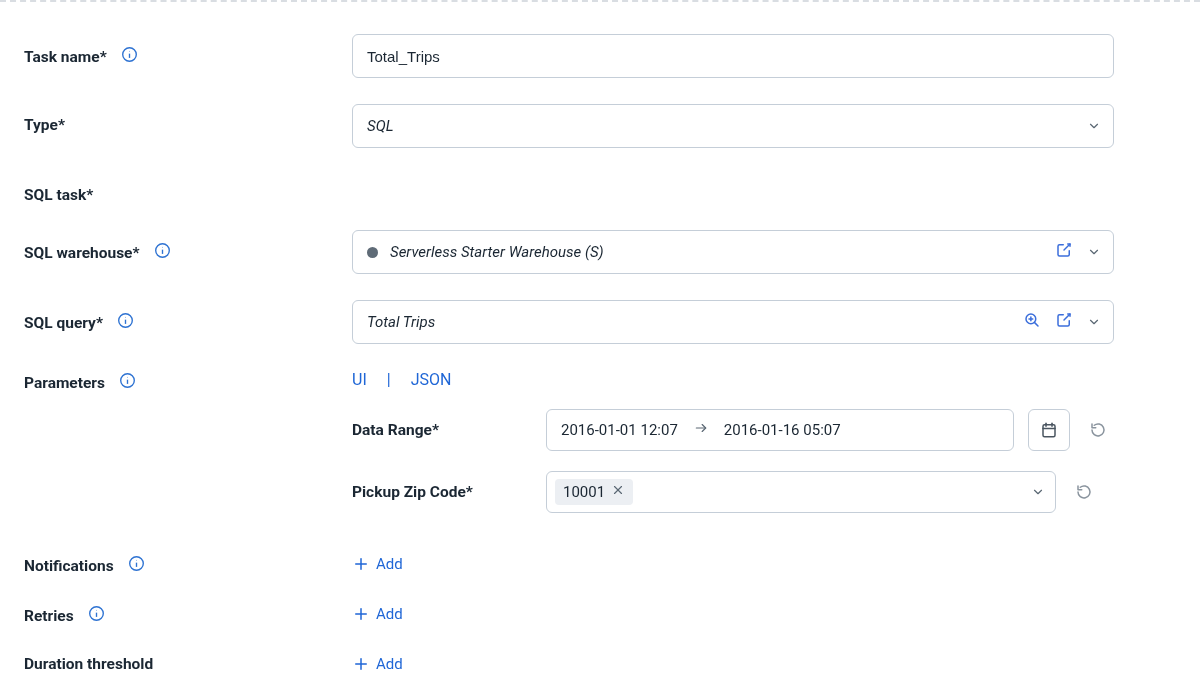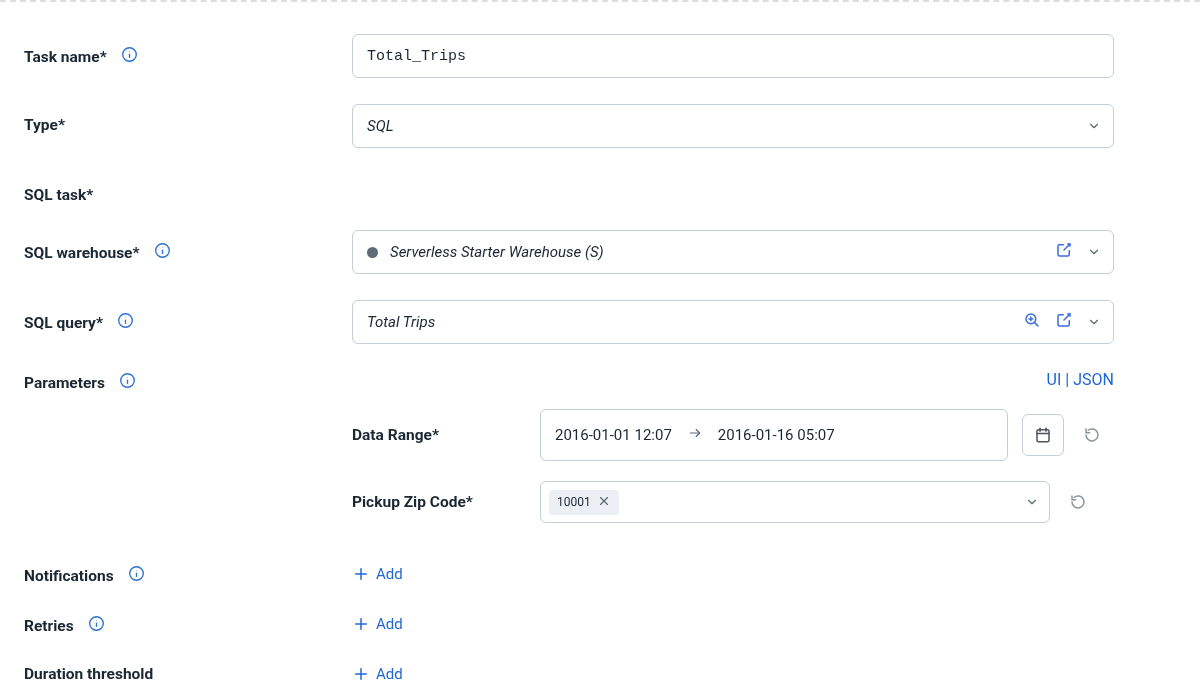--- a/index.html
+++ b/index.html
@@ -39,21 +39,21 @@
       max-width: 762px;
     }
     .text-input {
       width: 100%;
       height: 44px;
       border: 1px solid #c5ced8;
       border-radius: 6px;
       padding: 0 14px;
       font-size: 15px;
       color: #1b2733;
-      font-family: Liberation Mono, monospace;
+      font-family: Liberation Sans, sans-serif;
     }
     .select-input {
       width: 100%;
       height: 44px;
       border: 1px solid #c5ced8;
       border-radius: 6px;
       padding: 0 12px 0 14px;
       font-size: 15px;
       color: #1b2733;
       display: flex;
@@ -82,61 +82,61 @@
     svg.info-icon { width: 17px; height: 17px; stroke: #2d72d2; fill: none; stroke-width: 1.6; }
     .status-dot {
       width: 11px; height: 11px; border-radius: 50%; background: #5f6b77; flex: 0 0 11px;
     }
     .add-link {
       display: inline-flex; align-items: center; gap: 6px;
       color: #1f66d6; font-size: 15px; cursor: pointer;
       padding-top: 2px;
     }
     .params-toggle {
-      display: flex; justify-content: flex-end; gap: 4px;
+      display: flex; justify-content: flex-start; gap: 20px;
       color: #1f66d6; font-size: 16px;
       width: 100%;
     }
     .params-toggle .sep { color: #1f66d6; }
     .param-grid {
       margin-top: 20px;
     }
     .param-row {
-      display: flex; align-items: center; gap: 2px; margin-bottom: 20px;
+      display: flex; align-items: center; gap: 8px; margin-bottom: 20px;
     }
     .param-label {
       width: 186px; flex: 0 0 186px;
       font-weight: 700; font-size: 15.5px; color: #1b2733;
     }
     .param-input-wrap {
       flex: 1; display: flex; align-items: center; gap: 14px;
     }
     .date-range-input {
       flex: 1; max-width: 468px;
-      height: 52px; border: 1px solid #c5ced8; border-radius: 6px;
+      height: 42px; border: 1px solid #c5ced8; border-radius: 6px;
       display: flex; align-items: center; padding: 15px 14px; gap: 16px;
       color: #1b2733; font-size: 15px;
     }
     .date-range-input .arrow { color: #5a6773; }
     .icon-btn {
       width: 42px; height: 42px;
       border: 1px solid #c5ced8; border-radius: 6px;
       display: inline-flex; align-items: center; justify-content: center;
       color: #4a5560; background: #fff;
     }
     .reset-btn { color: #8a949e; display:inline-flex; align-items:center; justify-content:center; width:28px; height:28px; }
     .tag-select {
       flex: 1; max-width: 510px;
       min-height: 42px; border: 1px solid #c5ced8; border-radius: 6px;
       display: flex; align-items: center; padding: 4px 10px 4px 8px; gap: 8px;
       justify-content: space-between;
     }
     .tags { display: flex; gap: 6px; flex-wrap: wrap; }
     .tag {
-      background: #eceff3; border-radius: 4px; padding: 4px 8px; font-size: 12px;
+      background: #eceff3; border-radius: 4px; padding: 4px 8px; font-size: 15px;
       display: inline-flex; align-items: center; gap: 6px; color: #1b2733;
     }
     .tag .x { color: #5a6773; }
   </style>
 </head>
 <body>
 
 <div class="dashed-top"></div>
 
 <div class="form">

